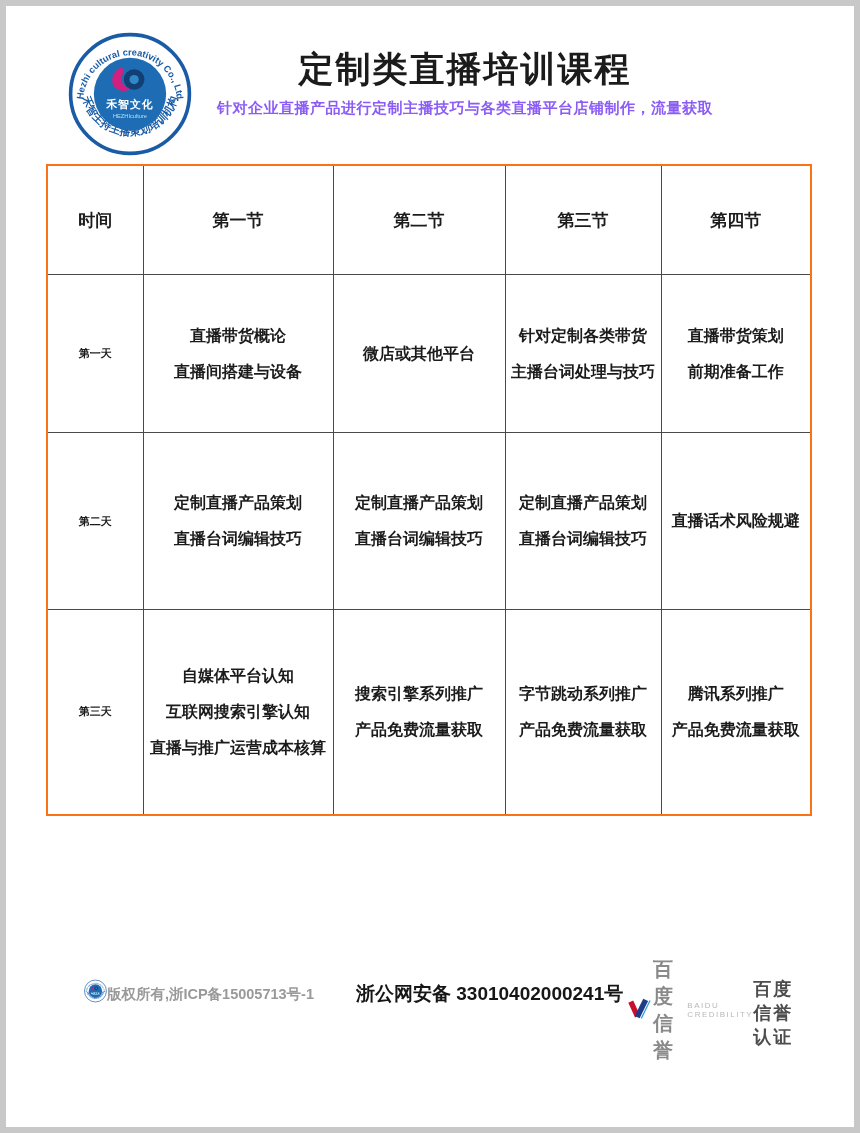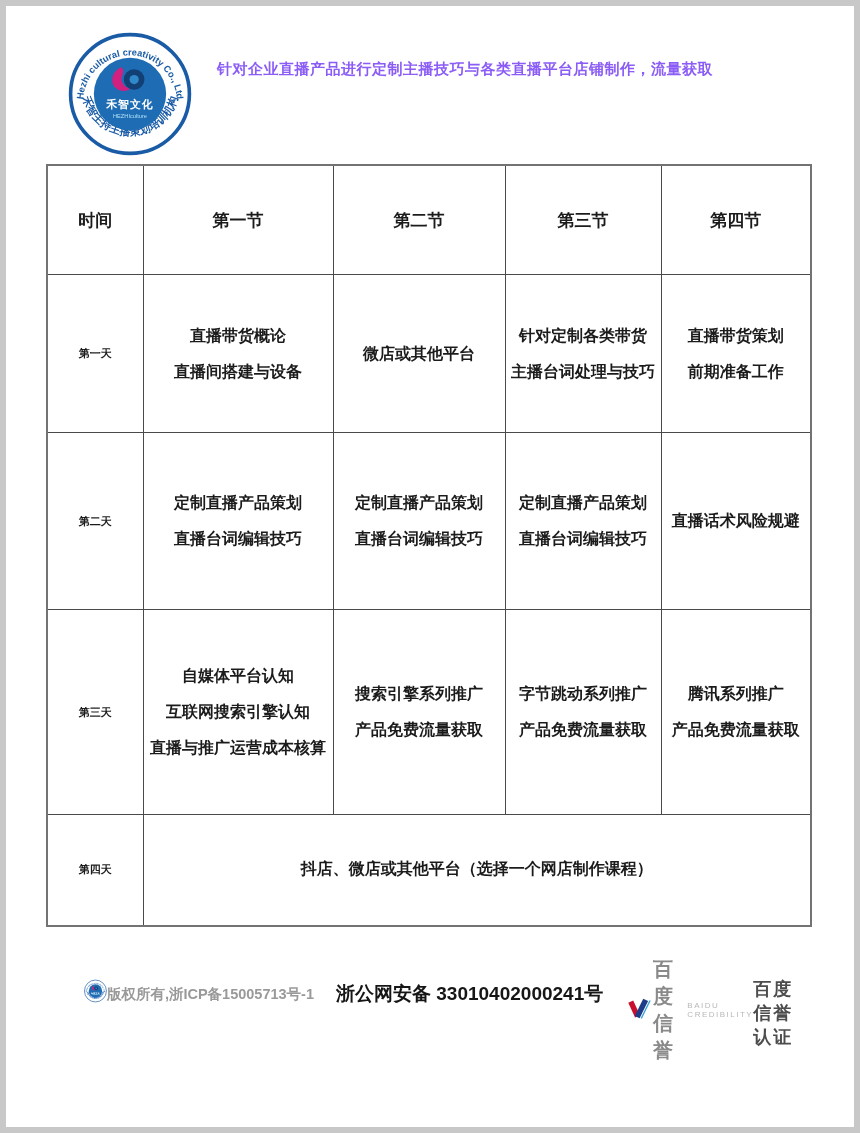--- a/index.html
+++ b/index.html
@@ -23,39 +23,39 @@
     letter-spacing:2px;line-height:1.1;
   }
   .doc-subtitle{
     margin:10px 0 0 0;font-size:15px;font-weight:bold;color:#8b5cf6;
     letter-spacing:.5px;
   }
   
   table.schedule{
     border-collapse:collapse;table-layout:fixed;
     margin-left:40px;margin-top:6px;width:764px;
-    border:2px solid #737373;
+    border:2px solid #f97316;
   }
   table.schedule th, table.schedule td{
     border:1px solid #4a4a4a;
     text-align:center;vertical-align:middle;
     color:var(--text-black);
     padding:2px;
   }
   table.schedule thead th{font-size:17px;font-weight:bold;height:104px;}
   table.schedule tbody th{font-size:11px;font-weight:bold;}
   table.schedule tbody td{font-size:16px;font-weight:bold;}
   .cell-line{line-height:24px;}
   .cell-line + .cell-line{margin-top:12px;}
   td.merged-cell{text-align:left;padding-left:14px;font-size:17px;}
   
   .doc-footer{position:absolute;left:0;right:0;top:942px;height:150px;}
   .foot-group{position:absolute;display:flex;flex-direction:row;align-items:center;}
   .f-left{left:78px;width:230px;}
-  .f-center{left:330px;width:250px;}
+  .f-center{left:330px;width:250px;gap:20px;}
   .f-right{left:620px;width:170px;top:6px;}
   .seal-sm{width:86px;height:86px;}
   .copyright-text{margin-top:7px;font-size:14.5px;font-weight:600;color:var(--muted-gray);white-space:nowrap;}
   .badge-icon{width:82px;height:86px;}
   .police-text{margin-top:5px;font-size:19px;font-weight:bold;color:#161616;white-space:nowrap;}
   .baidu-icon{width:76px;height:56px;}
   .baidu-cn{margin-top:2px;font-size:20px;color:#8a8a8a;letter-spacing:4px;font-weight:600;}
   .baidu-en{margin-top:1px;font-size:8px;color:#b8b8b8;letter-spacing:1.5px;}
   .baidu-caption{margin-top:7px;font-size:18px;font-weight:bold;color:#4d4d4d;letter-spacing:2px;}
   .hidden-defs{position:absolute;width:0;height:0;overflow:hidden;}
@@ -85,20 +85,21 @@
   </defs>
 </svg>
 
 <div class="page">
 
   <header class="doc-header">
     <svg class="seal-lg" viewBox="0 0 120 120">
       <use href="#sealDef"></use>
     </svg>
     <div class="titles">
+      <h1 class="doc-title">定制类直播培训课程</h1>
       <p class="doc-subtitle">针对企业直播产品进行定制主播技巧与各类直播平台店铺制作，流量获取</p>
     </div>
   </header>
 
   <table class="schedule">
     <colgroup>
       <col style="width:96px">
         <col style="width:190px">
         <col style="width:172px">
       <col style="width:156px">
@@ -163,24 +164,20 @@
           </td>
           <td>
             <div class="cell-line">字节跳动系列推广</div>
             <div class="cell-line">产品免费流量获取</div>
           </td>
           <td>
             <div class="cell-line">腾讯系列推广</div>
             <div class="cell-line">产品免费流量获取</div>
           </td>
         </tr>
-        <tr style="height: 111px;">
-          <th>第四天</th>
-          <td colspan="4" class="merged-cell">抖店、微店或其他平台（选择一个网店制作课程）</td>
-        </tr>
       </tbody>
   </table>
 
   <footer class="doc-footer">
 
     <div class="foot-group f-left">
       <svg class="seal-sm" viewBox="0 0 120 120">
         <use href="#sealDef"></use>
       </svg>
       <div class="copyright-text">版权所有,浙ICP备15005713号-1</div>

